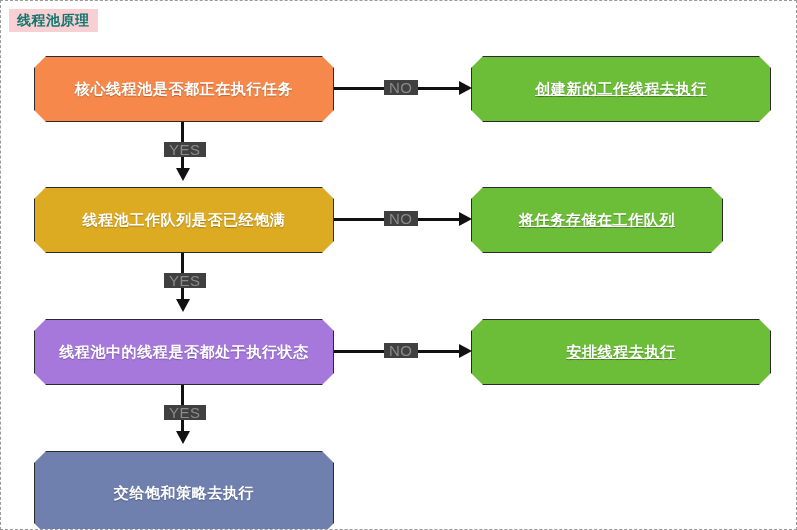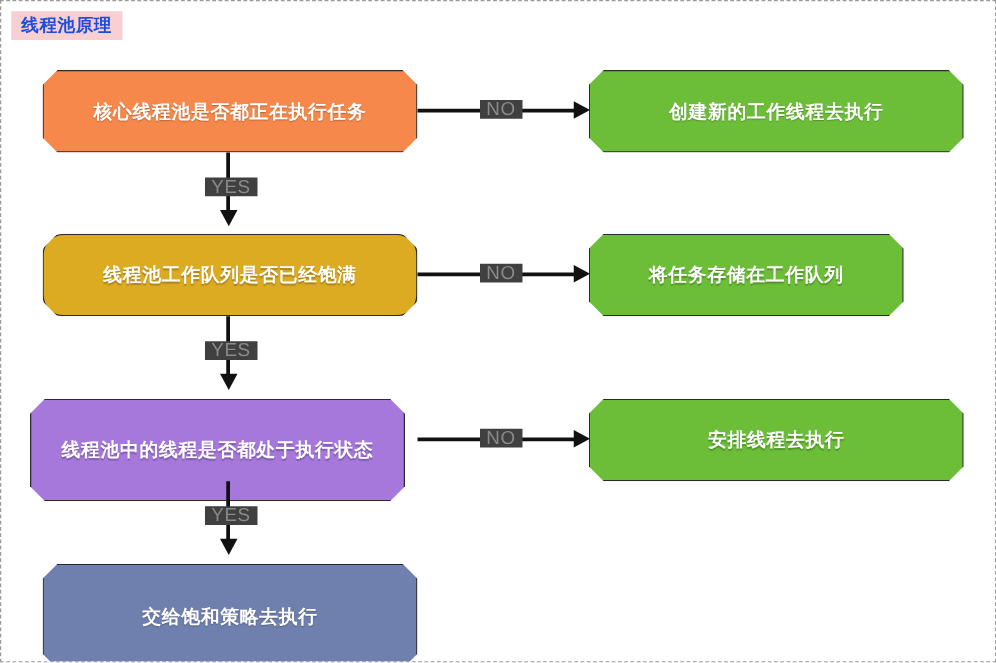--- a/index.html
+++ b/index.html
@@ -18,21 +18,21 @@
     box-sizing: border-box;
     border: 1px dashed #9a9a9a;
     overflow: hidden;
   }
   
   .title-chip {
     position: absolute;
     left: 8px;
     top: 8px;
     background: #f8cfd3;
-    color: #1d4ed8;
+    color: #0f766e;
     font-size: 14px;
     font-weight: 700;
     letter-spacing: 0.5px;
     padding: 3px 8px 4px 8px;
     line-height: 1.15;
     white-space: nowrap;
   }
   
   .node {
     position: absolute;
@@ -55,24 +55,24 @@
       calc(100% - 12px) 100%,
       12px 100%,
       0 calc(100% - 12px),
       0 12px
     );
     filter: drop-shadow(2px 2px 1px rgba(0,0,0,0.38));
     text-shadow: 0 1px 1px rgba(0,0,0,0.25);
     padding: 0 14px;
   }
   .node.orange { background: #f5884a; }
-  .node.gold   { background: #ddab22; border-radius: 17px; }
+  .node.gold   { background: #ddab22; }
   .node.purple { background: #a678dc; }
   .node.slate  { background: #6f7fae; }
-  .node.green  { background: #6cbe38; }
+  .node.green  { background: #6cbe38; text-decoration: underline; }
 
   
   .hline {
     position: absolute;
     height: 2.5px;
     background: #111111;
   }
   .vline {
     position: absolute;
     width: 2.5px;
@@ -149,21 +149,21 @@
   </div>
 
   <div class="hline" style="left:333px; top:217px; width:130px;"></div>
   <div class="arrow-right" style="left:458px; top:211px;"></div>
   <div class="edge-label" style="left:383px; top:210px;">NO</div>
 
   <div class="vline" style="left:180px; top:252px; height:54px;"></div>
   <div class="arrow-down" style="left:175px; top:298px;"></div>
   <div class="edge-label" style="left:163px; top:272px;">YES</div>
 
-  <div class="node purple" style="left:23px; top:318px; width:300px; height:82px;">
+  <div class="node purple" style="left:33px; top:318px; width:300px; height:66px;">
     <span>线程池中的线程是否都处于执行状态</span>
   </div>
 
   <div class="node green" style="left:470px; top:318px; width:300px; height:66px;">
     <span>安排线程去执行</span>
   </div>
 
   <div class="hline" style="left:333px; top:349px; width:130px;"></div>
   <div class="arrow-right" style="left:458px; top:343px;"></div>
   <div class="edge-label" style="left:383px; top:342px;">NO</div>

